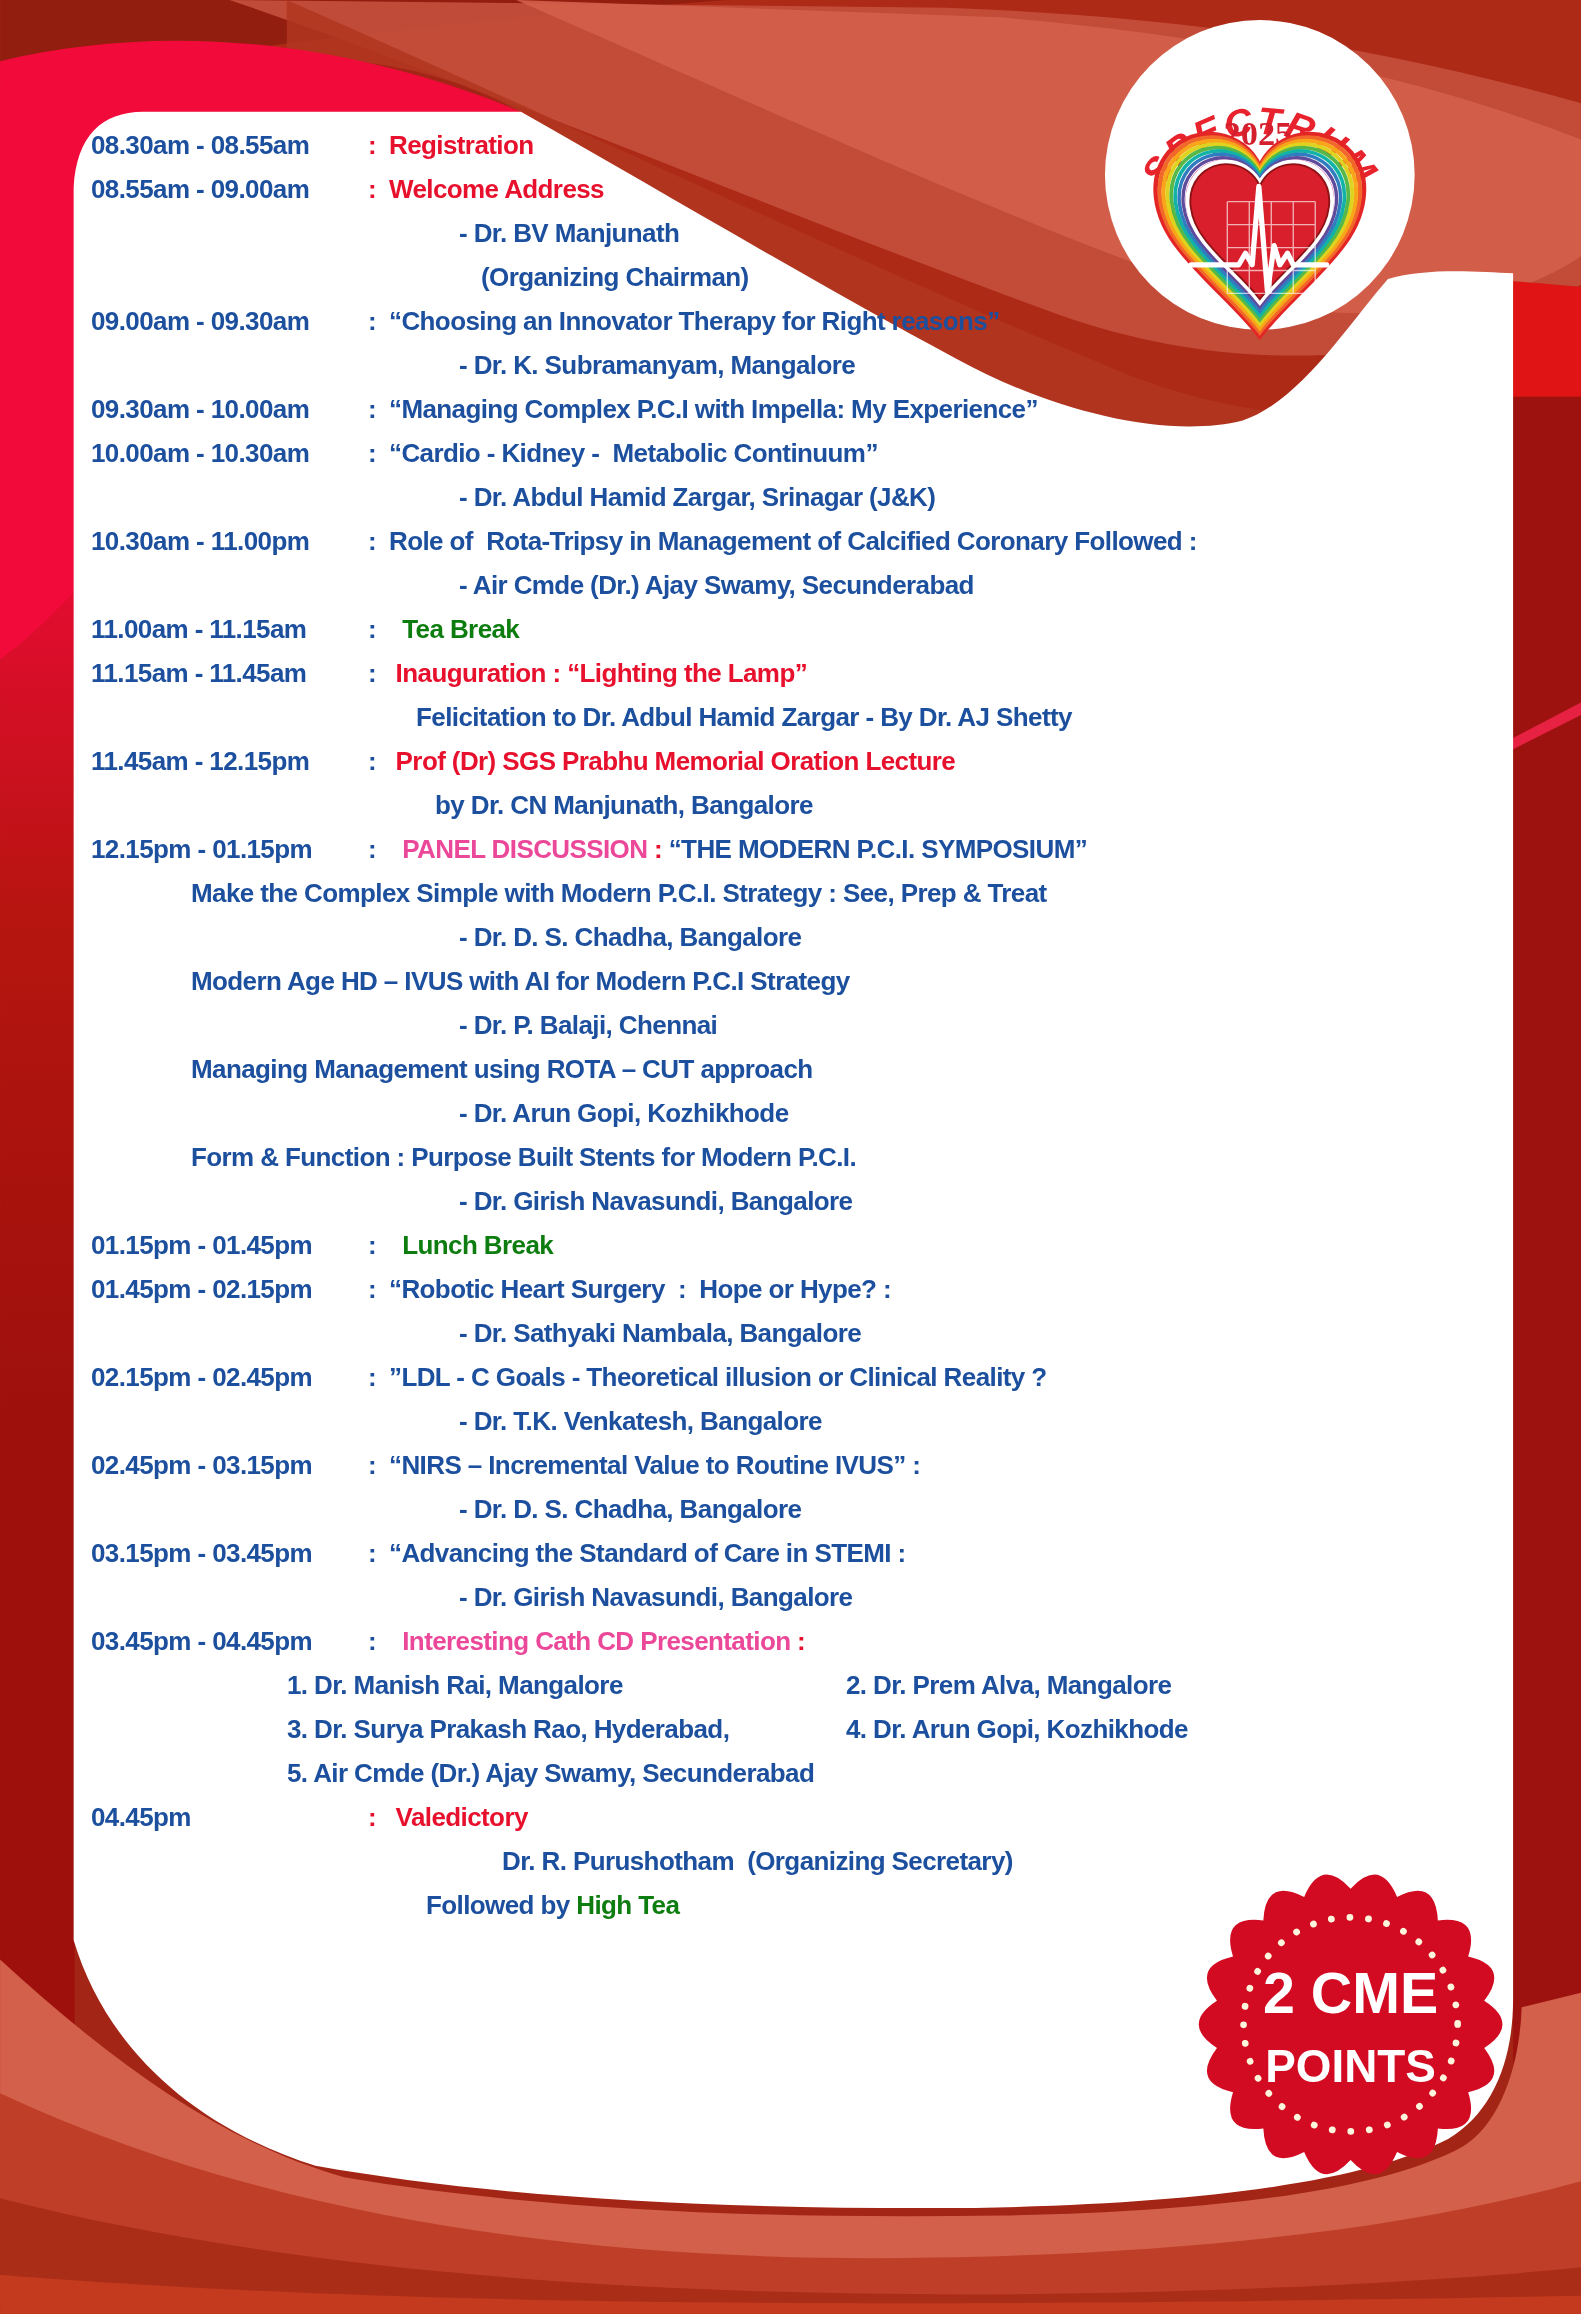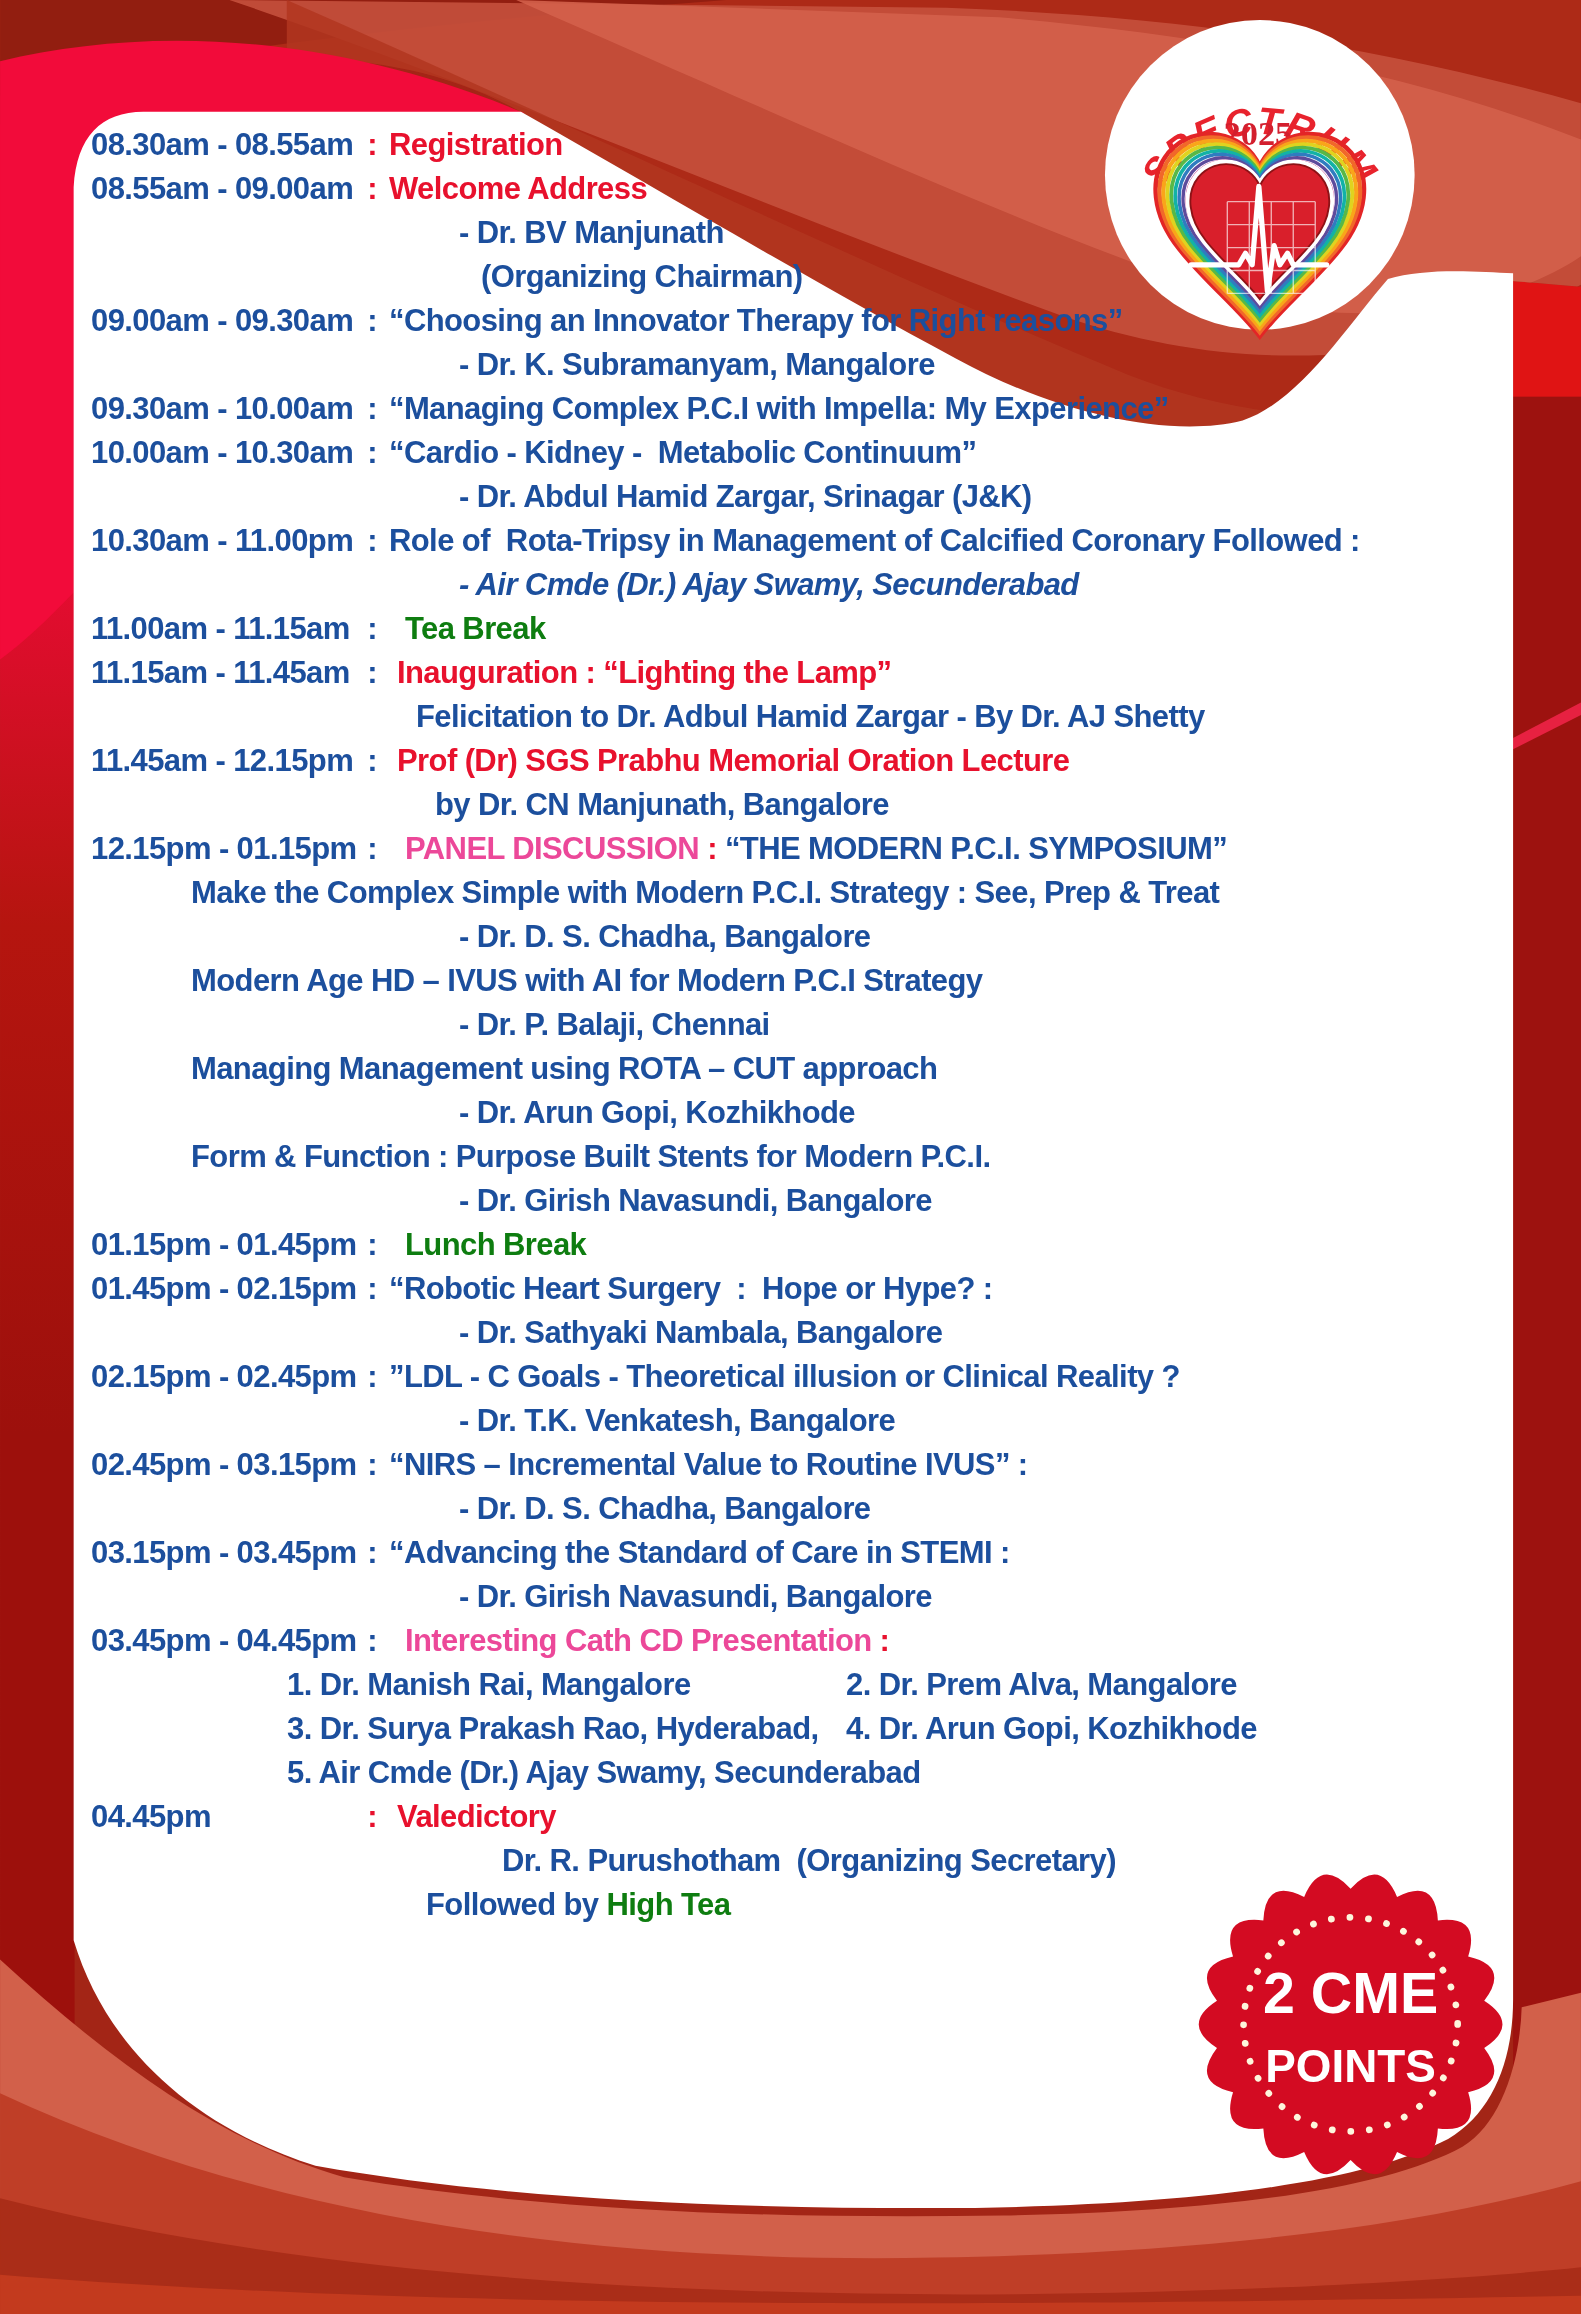--- a/index.html
+++ b/index.html
@@ -1,21 +1,21 @@
 <!DOCTYPE html>
 <html><head>
 <meta charset="utf-8">
 <style>
   html,body{margin:0;padding:0;background:#555;}
   #poster{position:relative;width:1581px;height:2314px;overflow:hidden;
           font-family:"Liberation Sans", sans-serif;background:#fff;}
   #bg{position:absolute;left:0;top:0;width:1581px;height:2314px;z-index:0;}
   #schedule{position:absolute;left:91px;top:123px;z-index:2;}
   .row{height:44px;line-height:44px;white-space:pre;font-weight:bold;
-       font-size:31px;letter-spacing:-0.6px;}
+       font-size:26px;letter-spacing:-0.6px;}
   .tcol{display:inline-block;width:264px;color:#1c4f9d;}
   .ccol{display:inline-block;width:34px;text-align:center;}
   .seg{display:inline-block;}
   .blue{color:#1c4f9d;}
   .red{color:#e8112d;}
   .green{color:#0e7d10;}
   .black{color:#ec4899;}
   svg text{font-family:"Liberation Sans", sans-serif;}
   .logo-year{font-family:"Liberation Serif", serif;}
 </style>
@@ -129,21 +129,21 @@
       <div class="row"><span class="tcol">08.30am - 08.55am</span><span class="ccol red">:</span><span class="seg red">Registration</span></div>
       <div class="row"><span class="tcol">08.55am - 09.00am</span><span class="ccol red">:</span><span class="seg red">Welcome Address</span></div>
       <div class="row" style="margin-left: 368px;"><span class="seg blue">- Dr. BV Manjunath</span></div>
       <div class="row" style="margin-left: 390px;"><span class="seg blue">(Organizing Chairman)</span></div>
       <div class="row"><span class="tcol">09.00am - 09.30am</span><span class="ccol blue">:</span><span class="seg blue">“Choosing an Innovator Therapy for Right reasons”</span></div>
       <div class="row" style="margin-left: 368px;"><span class="seg blue">- Dr. K. Subramanyam, Mangalore</span></div>
       <div class="row"><span class="tcol">09.30am - 10.00am</span><span class="ccol blue">:</span><span class="seg blue">“Managing Complex P.C.I with Impella: My Experience”</span></div>
       <div class="row"><span class="tcol">10.00am - 10.30am</span><span class="ccol blue">:</span><span class="seg blue">“Cardio - Kidney -  Metabolic Continuum”</span></div>
       <div class="row" style="margin-left: 368px;"><span class="seg blue">- Dr. Abdul Hamid Zargar, Srinagar (J&amp;K)</span></div>
       <div class="row"><span class="tcol">10.30am - 11.00pm</span><span class="ccol blue">:</span><span class="seg blue">Role of  Rota-Tripsy in Management of Calcified Coronary Followed :</span></div>
-      <div class="row" style="margin-left: 368px; font-style: italic;"><span class="seg blue">- Air Cmde (Dr.) Ajay Swamy, Secunderabad</span></div>
+      <div class="row" style="margin-left: 368px;"><span class="seg blue">- Air Cmde (Dr.) Ajay Swamy, Secunderabad</span></div>
       <div class="row"><span class="tcol">11.00am - 11.15am</span><span class="ccol blue">:</span><span class="seg green">  Tea Break</span></div>
       <div class="row"><span class="tcol">11.15am - 11.45am</span><span class="ccol blue">:</span><span class="seg red"> Inauguration : “Lighting the Lamp”</span></div>
       <div class="row" style="margin-left: 325px;"><span class="seg blue">Felicitation to Dr. Adbul Hamid Zargar - By Dr. AJ Shetty</span></div>
       <div class="row"><span class="tcol">11.45am - 12.15pm</span><span class="ccol blue">:</span><span class="seg red"> Prof (Dr) SGS Prabhu Memorial Oration Lecture</span></div>
       <div class="row" style="margin-left: 344px;"><span class="seg blue">by Dr. CN Manjunath, Bangalore</span></div>
       <div class="row"><span class="tcol">12.15pm - 01.15pm</span><span class="ccol blue">:</span><span class="seg black">  PANEL DISCUSSION</span><span class="seg red"> : </span><span class="seg blue">“THE MODERN P.C.I. SYMPOSIUM”</span></div>
       <div class="row" style="margin-left: 100px;"><span class="seg blue">Make the Complex Simple with Modern P.C.I. Strategy : See, Prep &amp; Treat</span></div>
       <div class="row" style="margin-left: 368px;"><span class="seg blue">- Dr. D. S. Chadha, Bangalore</span></div>
       <div class="row" style="margin-left: 100px;"><span class="seg blue">Modern Age HD – IVUS with AI for Modern P.C.I Strategy</span></div>
       <div class="row" style="margin-left: 368px;"><span class="seg blue">- Dr. P. Balaji, Chennai</span></div>

